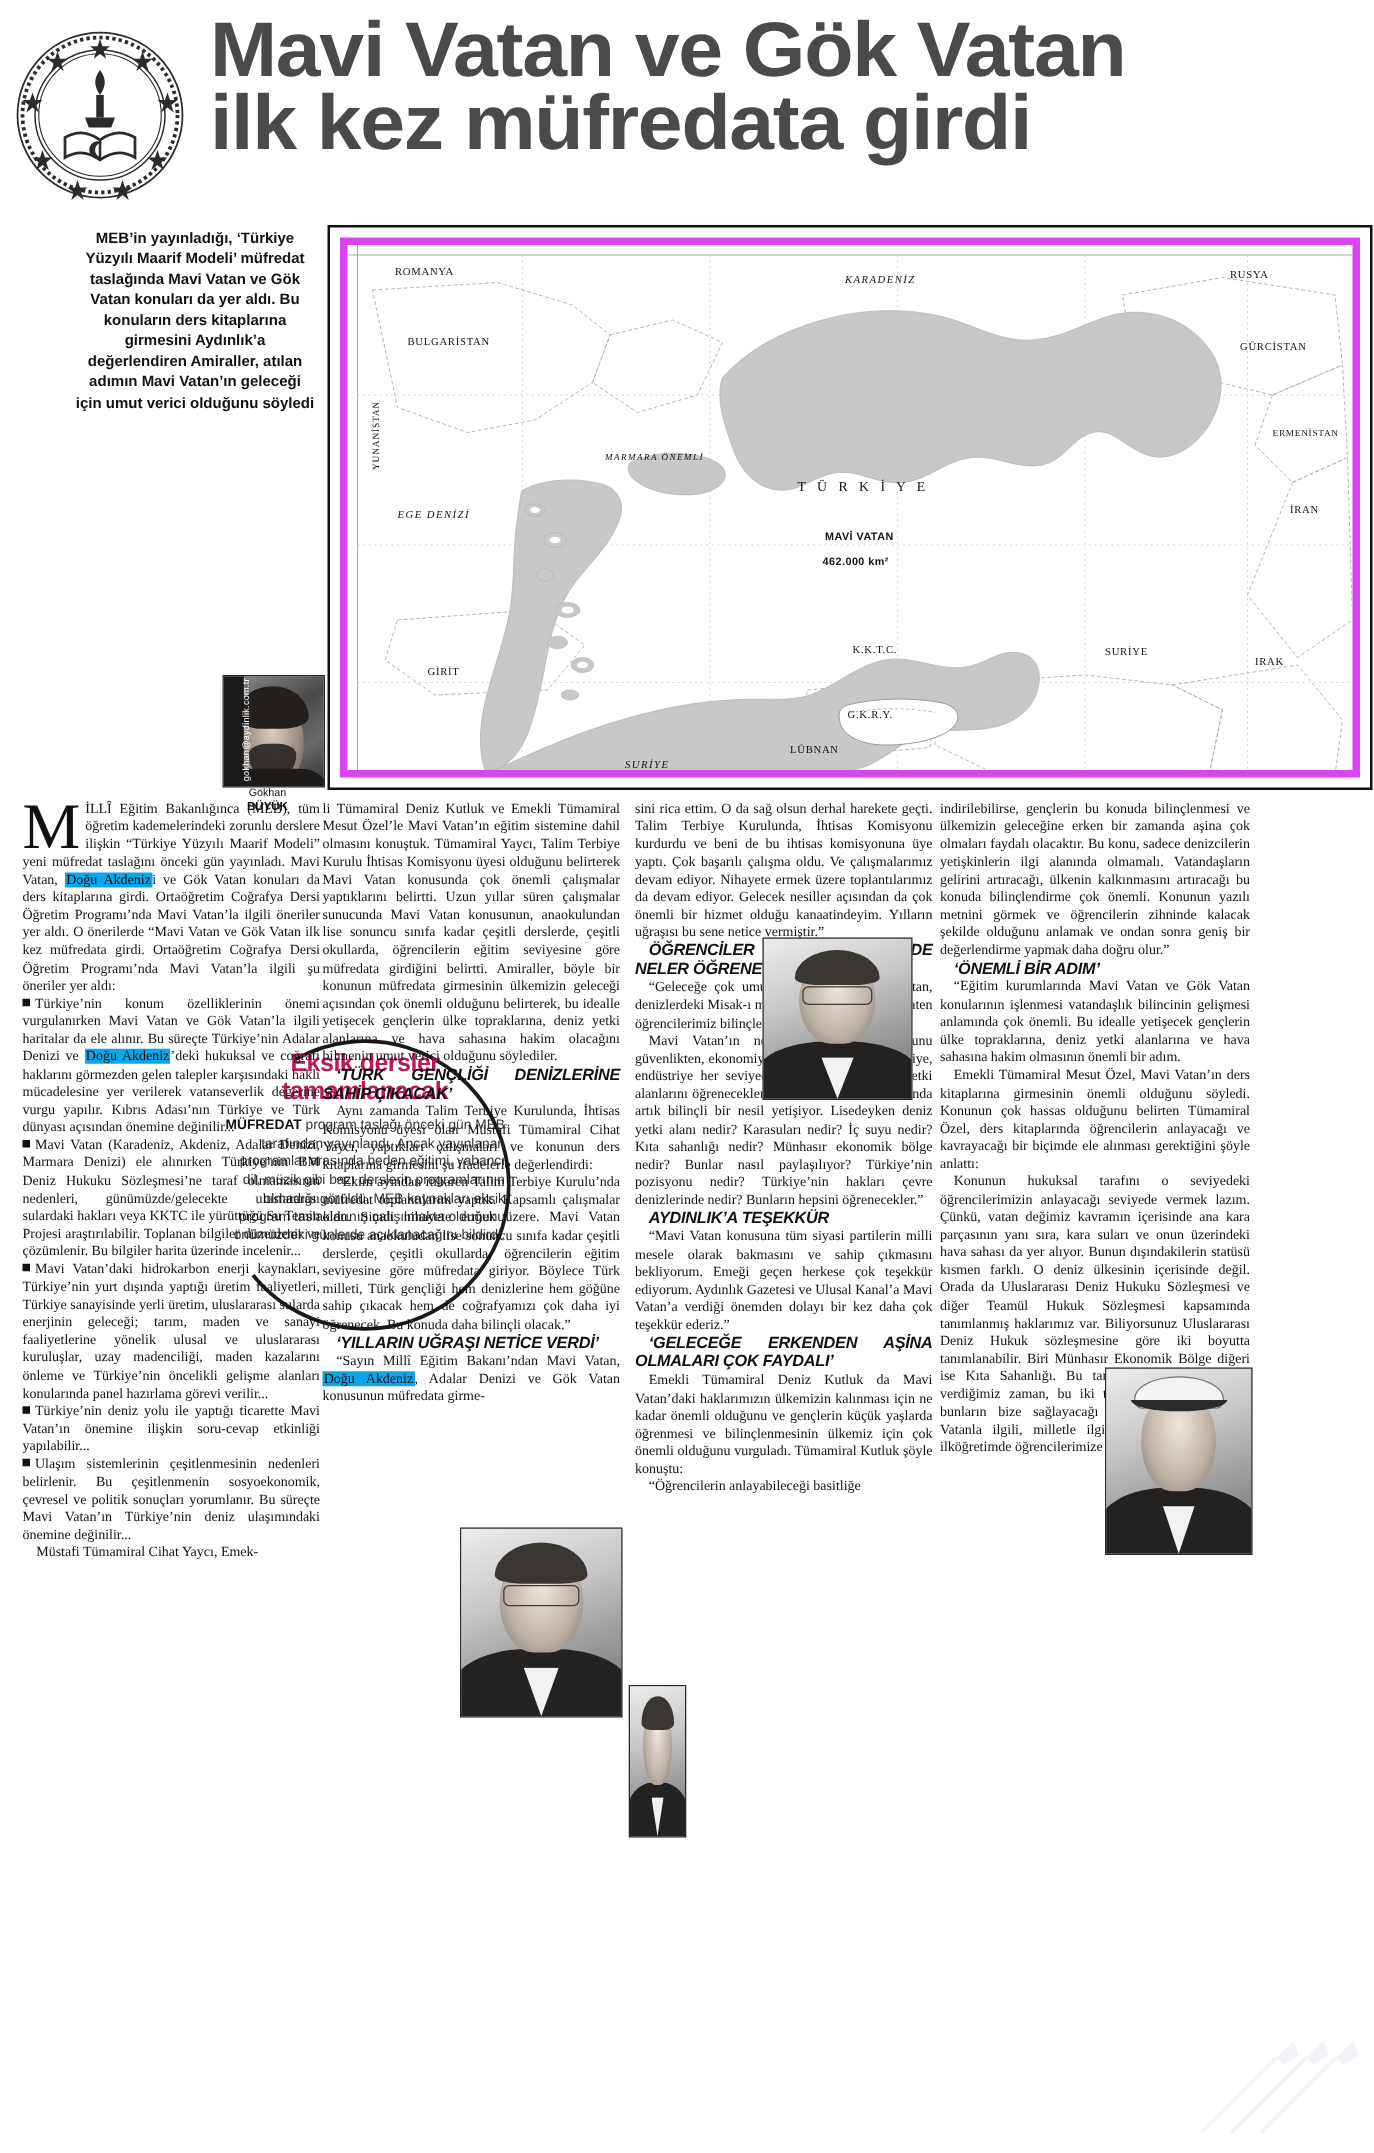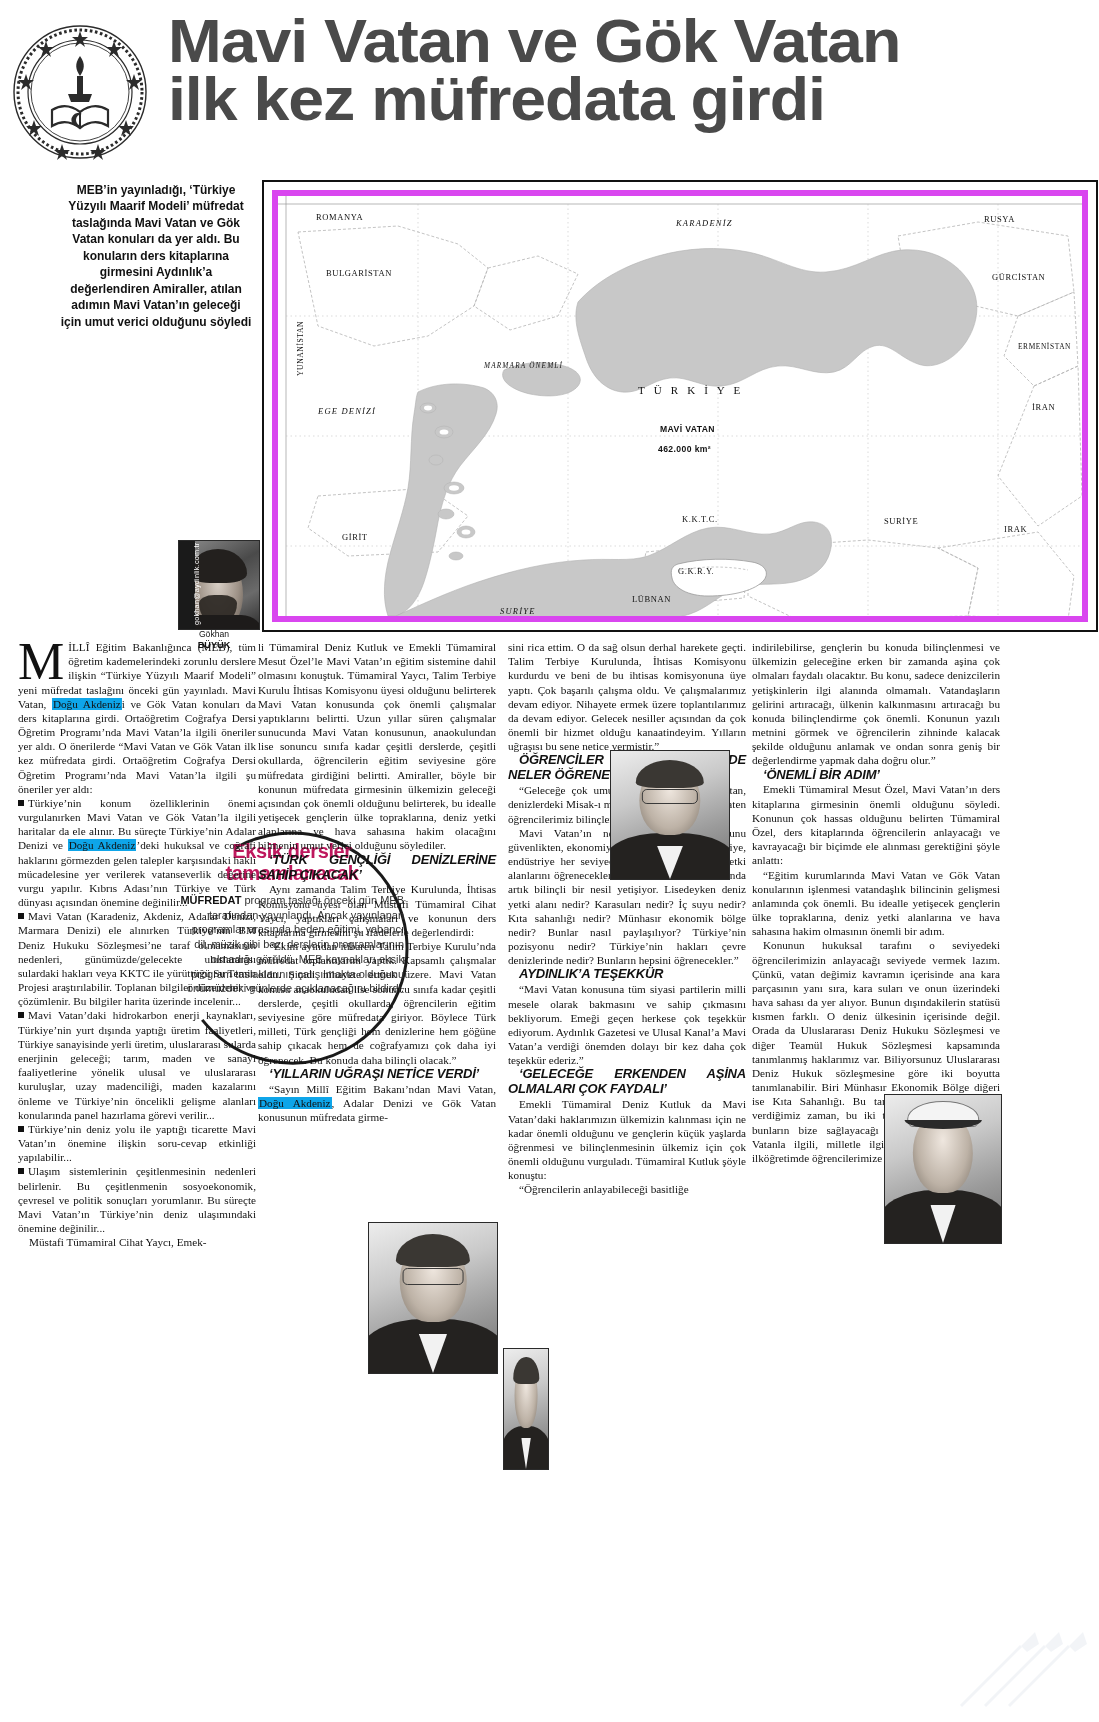--- a/index.html
+++ b/index.html
@@ -343,22 +343,22 @@
   <p class="subhead">AYDINLIK’A TEŞEKKÜR</p>
   <p>“Mavi Vatan konusuna tüm siyasi partilerin milli mesele olarak bakmasını ve sahip çıkmasını bekliyorum. Emeği geçen herkese çok teşekkür ediyorum. Aydınlık Gazetesi ve Ulusal Kanal’a Mavi Vatan’a verdiği önemden dolayı bir kez daha çok teşekkür ederiz.”</p>
   <p class="subhead">‘GELECEĞE ERKENDEN AŞİNA OLMALARI ÇOK FAYDALI’</p>
   <p>Emekli Tümamiral Deniz Kutluk da Mavi Vatan’daki haklarımızın ülkemizin kalınması için ne kadar önemli olduğunu ve gençlerin küçük yaşlarda öğrenmesi ve bilinçlenmesinin ülkemiz için çok önemli olduğunu vurguladı. Tümamiral Kutluk şöyle konuştu:</p>
   <p>“Öğrencilerin anlayabileceği basitliğe</p>
 </div>
 
 <div class="col c4">
   <p class="noind">indirilebilirse, gençlerin bu konuda bilinçlenmesi ve ülkemizin geleceğine erken bir zamanda aşina çok olmaları faydalı olacaktır. Bu konu, sadece denizcilerin yetişkinlerin ilgi alanında olmamalı. Vatandaşların gelirini artıracağı, ülkenin kalkınmasını artıracağı bu konuda bilinçlendirme çok önemli. Konunun yazılı metnini görmek ve öğrencilerin zihninde kalacak şekilde olduğunu anlamak ve ondan sonra geniş bir değerlendirme yapmak daha doğru olur.”</p>
   <p class="subhead">‘ÖNEMLİ BİR ADIM’</p>
+  <p>“Eğitim kurumlarında Mavi Vatan ve Gök Vatan konularının işlenmesi vatandaşlık bilincinin gelişmesi anlamında çok önemli. Bu idealle yetişecek gençlerin ülke topraklarına, deniz yetki alanlarına ve hava sahasına hakim olmasının önemli bir adım.</p>
   <p>Emekli Tümamiral Mesut Özel, Mavi Vatan’ın ders kitaplarına girmesinin önemli olduğunu söyledi. Konunun çok hassas olduğunu belirten Tümamiral Özel, ders kitaplarında öğrencilerin anlayacağı ve kavrayacağı bir biçimde ele alınması gerektiğini şöyle anlattı:</p>
-  <p>“Eğitim kurumlarında Mavi Vatan ve Gök Vatan konularının işlenmesi vatandaşlık bilincinin gelişmesi anlamında çok önemli. Bu idealle yetişecek gençlerin ülke topraklarına, deniz yetki alanlarına ve hava sahasına hakim olmasının önemli bir adım.</p>
   <p>Konunun hukuksal tarafını o seviyedeki öğrencilerimizin anlayacağı seviyede vermek lazım. Çünkü, vatan değimiz kavramın içerisinde ana kara parçasının yanı sıra, kara suları ve onun üzerindeki hava sahası da yer alıyor. Bunun dışındakilerin statüsü kısmen farklı. O deniz ülkesinin içerisinde değil. Orada da Uluslararası Deniz Hukuku Sözleşmesi ve diğer Teamül Hukuk Sözleşmesi kapsamında tanımlanmış haklarımız var. Biliyorsunuz Uluslararası Deniz Hukuk sözleşmesine göre iki boyutta tanımlanabilir. Biri Münhasır Ekonomik Bölge diğeri ise Kıta Sahanlığı. Bu tanımları da öğrencilerine verdiğimiz zaman, bu iki tanımın arasındaki farkı, bunların bize sağlayacağı zenginlikleri bilecekler. Vatanla ilgili, milletle ilgili kavramların özellikle ilköğretimde öğrencilerimize aktarılması çok faydalı.”</p>
 </div>
 
 <div class="photo ph-ozel">
   <div class="pg"></div>
     <div class="psuit"></div>
     <div class="pface"></div>
   <div class="phair"></div>
     <div class="pglass"></div>
     <div class="pshirt"></div>

